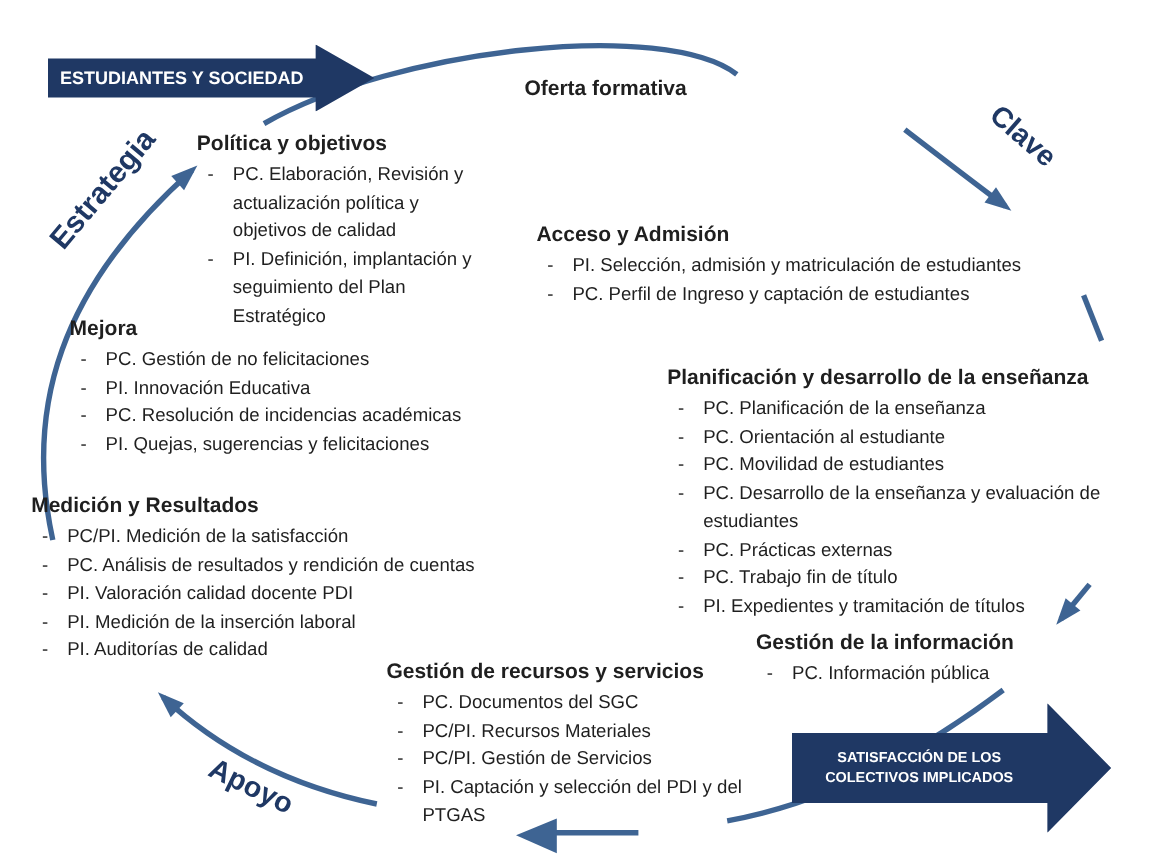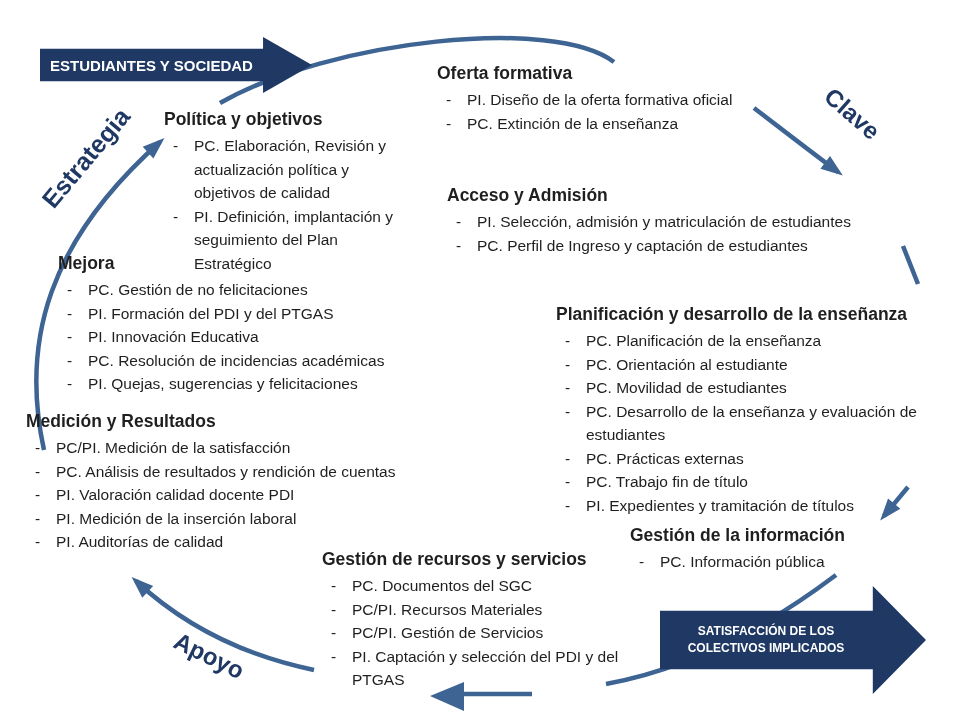--- a/index.html
+++ b/index.html
@@ -42,21 +42,21 @@
     white-space:nowrap;color:#1f1f1f;
   }
   .group ul{
     list-style:none;margin:0;padding:0;font-size:15.5px;line-height:23.5px;
   }
   .group li{position:relative;padding-left:30px;}
   .group li::before{content:"-";position:absolute;left:9px;top:0;}
   .g-politica{left:164px;top:108px;width:235px;}
   .g-oferta{left:412px;top:62px;width:345px;margin-left:25px;}
   .g-acceso{left:447px;top:184px;width:455px;}
-  .g-mejora{left:58px;top:252px;width:345px;}
+  .g-mejora{left:58px;top:262px;width:345px;}
   .g-planificacion{left:556px;top:284px;width:402px;margin-top:19px;}
   .g-medicion{left:26px;top:410px;width:450px;}
   .g-gestinfo{left:630px;top:524px;width:315px;}
   .g-gestrec{left:322px;top:548px;width:312px;}
 </style>
 </head>
 <body>
 
 <svg id="arcs" width="960" height="720" viewBox="0 0 960 720">
   <defs>
@@ -91,37 +91,32 @@
 
 <div class="group g-politica">
   <h3>Política y objetivos</h3>
   <ul>
       <li>PC. Elaboración, Revisión y actualización política y objetivos de calidad</li>
       <li>PI. Definición, implantación y seguimiento del Plan Estratégico</li>
     </ul>
 </div>
 <div class="group g-oferta">
   <h3>Oferta formativa</h3>
-  <ul>
-      <li>PI. Diseño de la oferta formativa oficial</li>
-      <li>PC. Extinción de la enseñanza</li>
-    </ul>
 </div>
 <div class="group g-acceso">
   <h3>Acceso y Admisión</h3>
   <ul>
       <li>PI. Selección, admisión y matriculación de estudiantes</li>
       <li>PC. Perfil de Ingreso y captación de estudiantes</li>
     </ul>
 </div>
 <div class="group g-mejora">
   <h3>Mejora</h3>
   <ul>
       <li>PC. Gestión de no felicitaciones</li>
-      <li>PI. Formación del PDI y del PTGAS</li>
       <li>PI. Innovación Educativa</li>
       <li>PC. Resolución de incidencias académicas</li>
       <li>PI. Quejas, sugerencias y felicitaciones</li>
     </ul>
 </div>
 <div class="group g-planificacion">
   <h3>Planificación y desarrollo de la enseñanza</h3>
   <ul>
       <li>PC. Planificación de la enseñanza</li>
       <li>PC. Orientación al estudiante</li>

